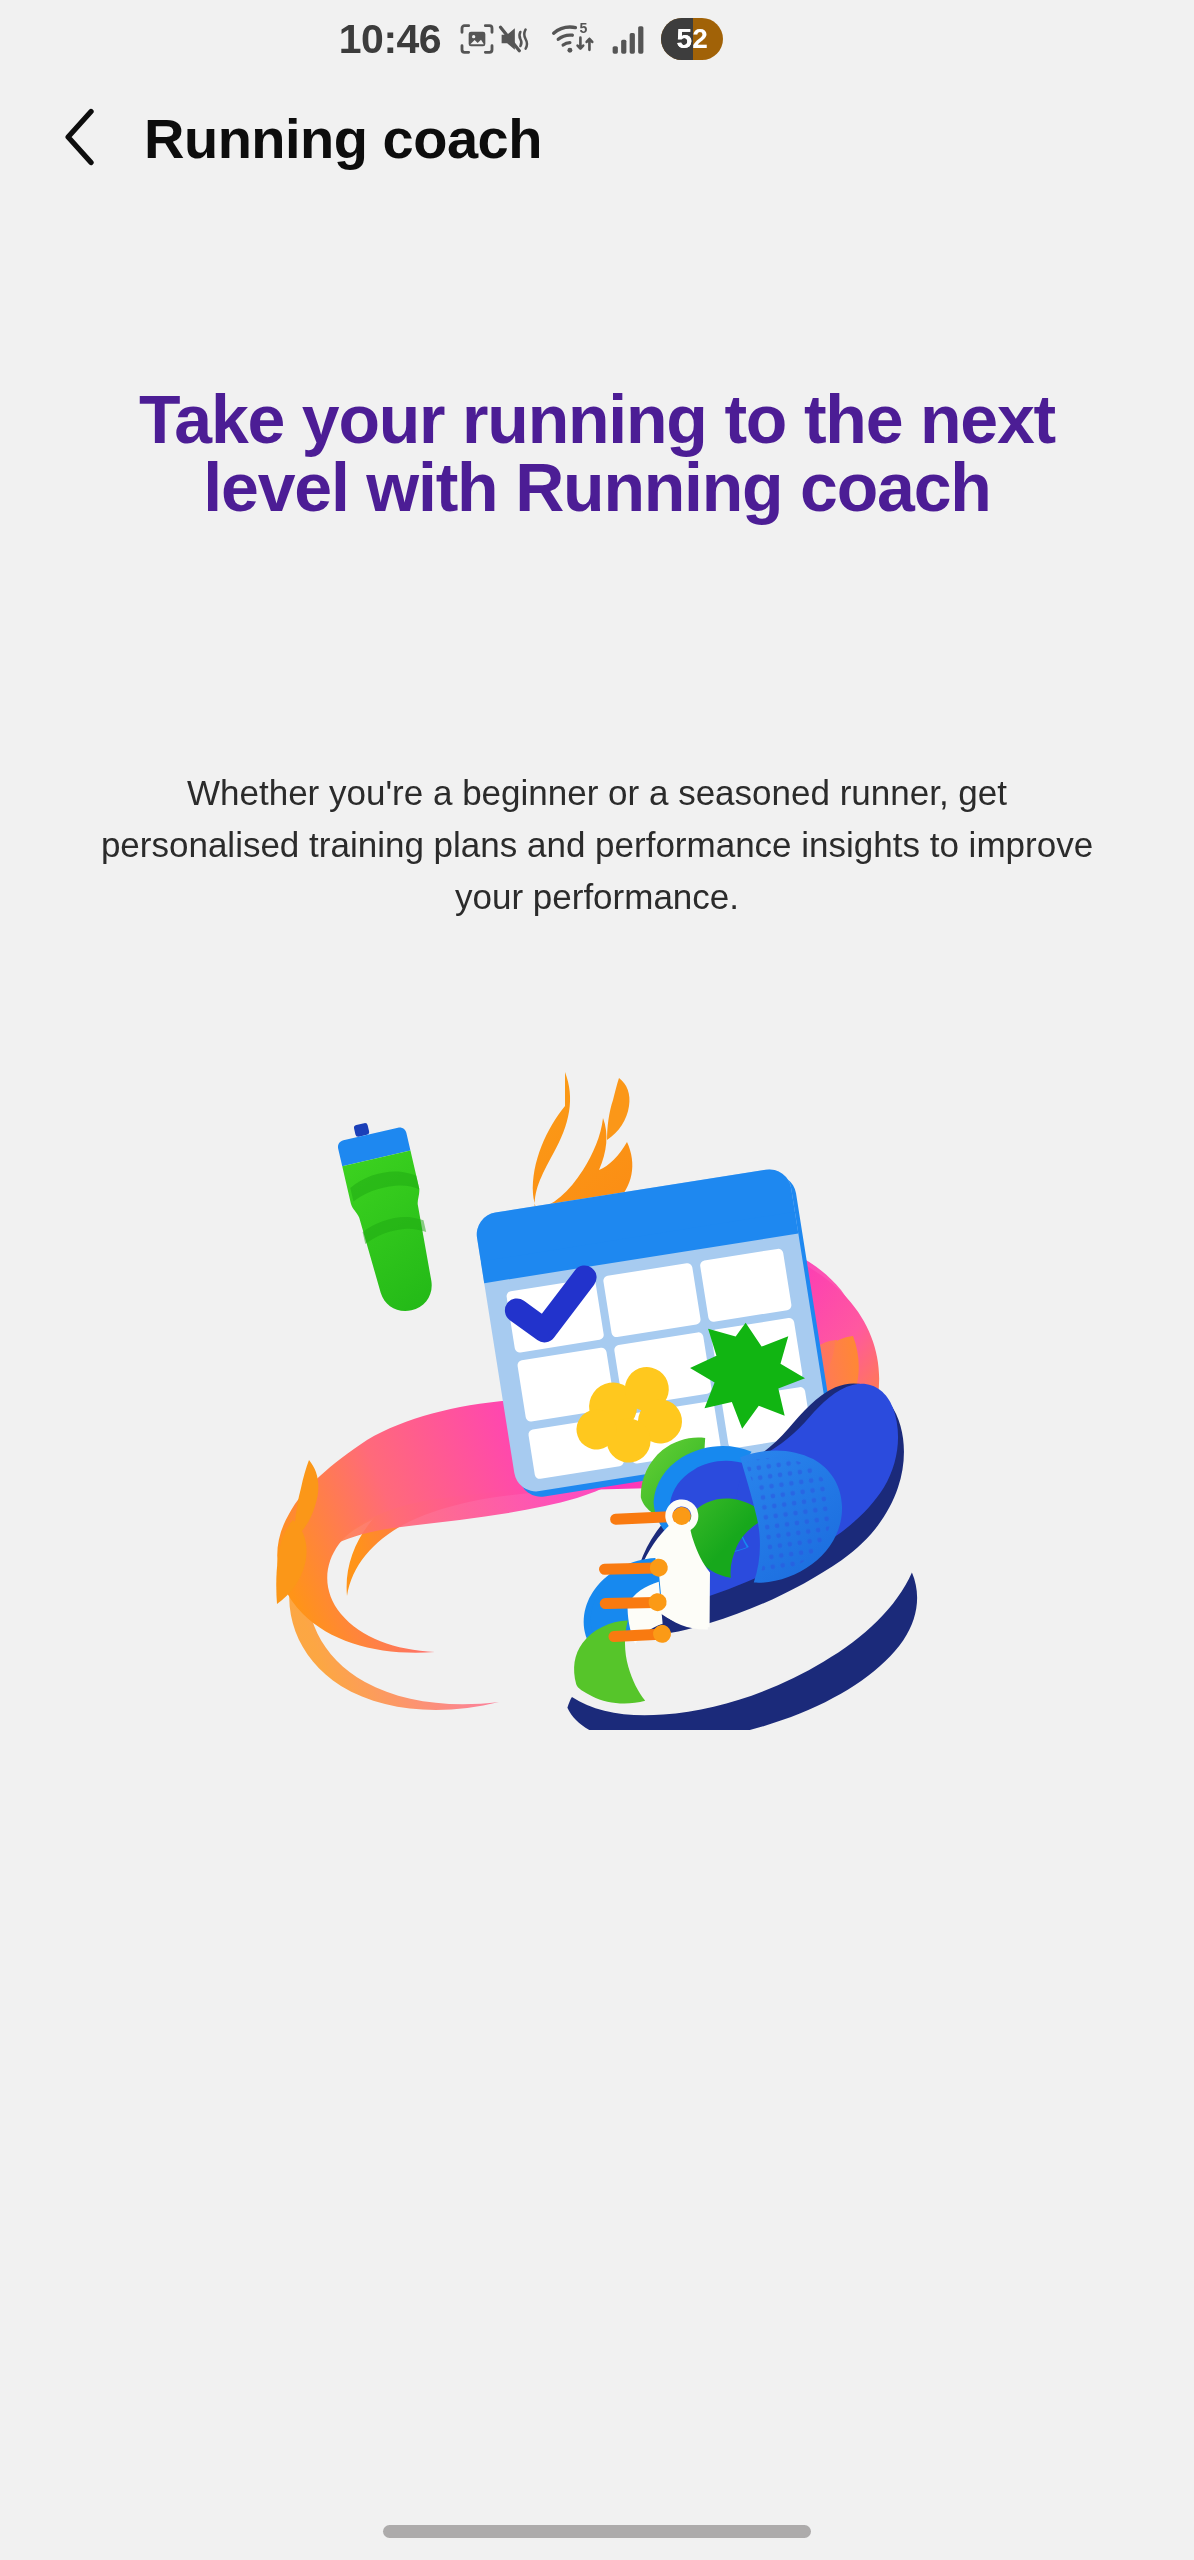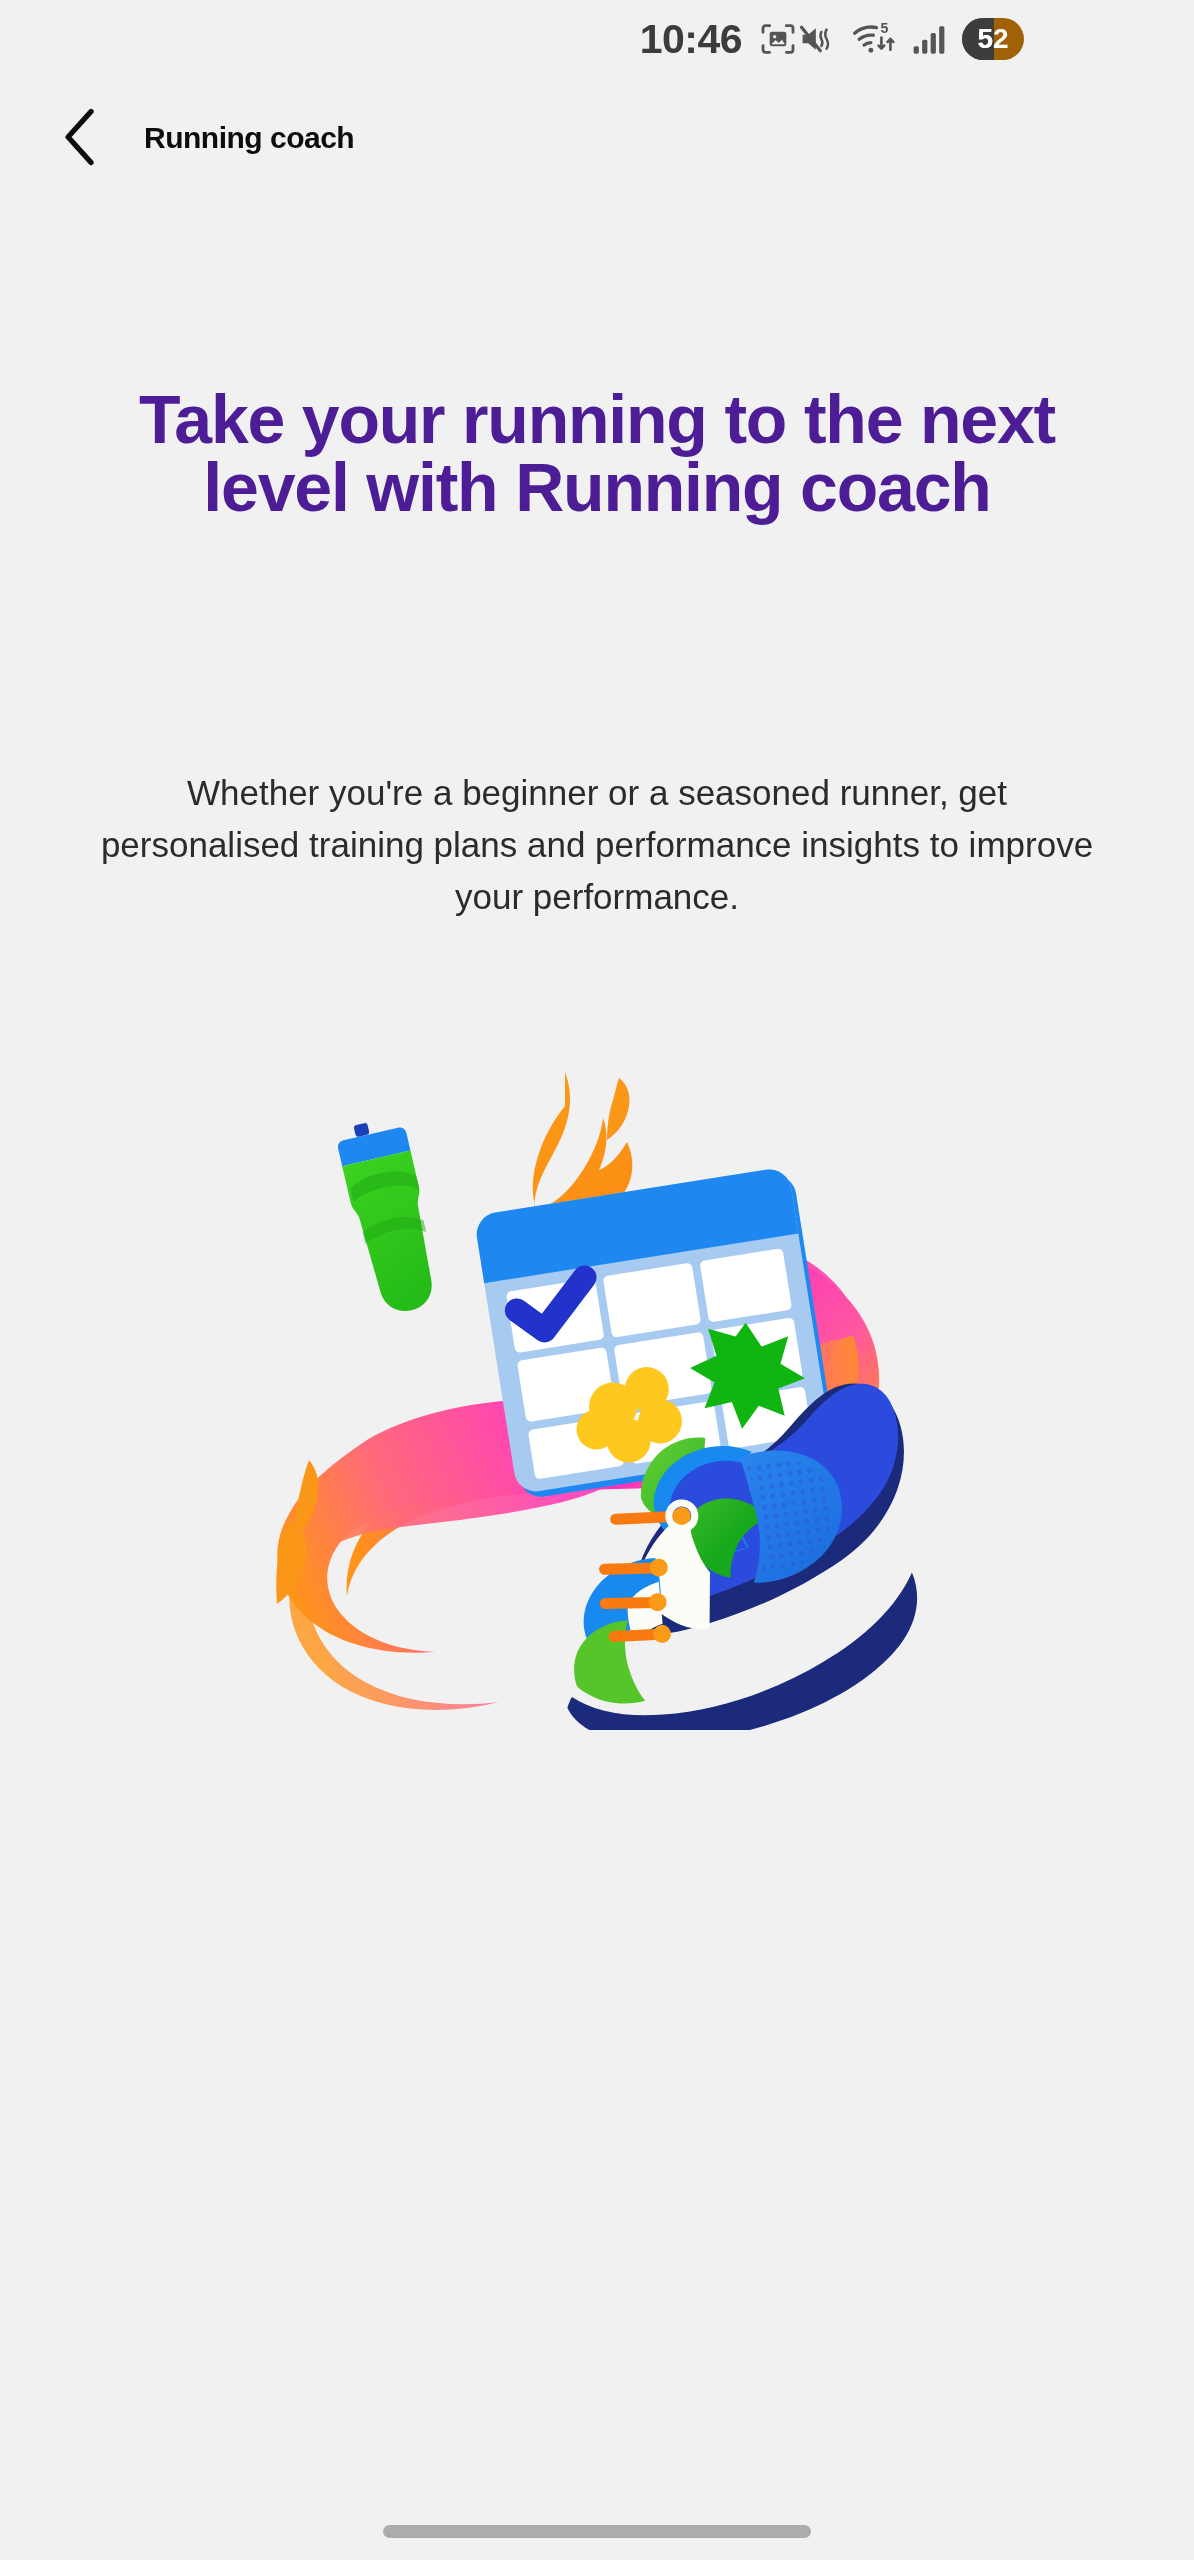--- a/index.html
+++ b/index.html
@@ -20,21 +20,21 @@
   }
 
   
   .status-bar {
     position: absolute;
     top: 0; left: 0;
     width: 1066px;
     height: 78px;
     display: flex;
     align-items: center;
-    justify-content: flex-end;
+    justify-content: center;
     padding: 0 42px 0 38px;
   }
   .status-left {
     display: flex;
     align-items: center;
     gap: 16px;
   }
   .status-time {
     font-size: 41px;
     font-weight: 700;
@@ -107,21 +107,21 @@
     padding-left: 52px;
     gap: 36px;
   }
   .back-btn {
     width: 56px; height: 62px;
     display: flex; align-items: center; justify-content: center;
     cursor: pointer;
     background: none; border: none;
   }
   .app-title {
-    font-size: 30px;
+    font-size: 56px;
     font-weight: 700;
     color: #0d0d0d;
     letter-spacing: -0.5px;
   }
 
   
   .headline {
     position: absolute;
     top: 385px; left: 0;
     width: 1194px;

